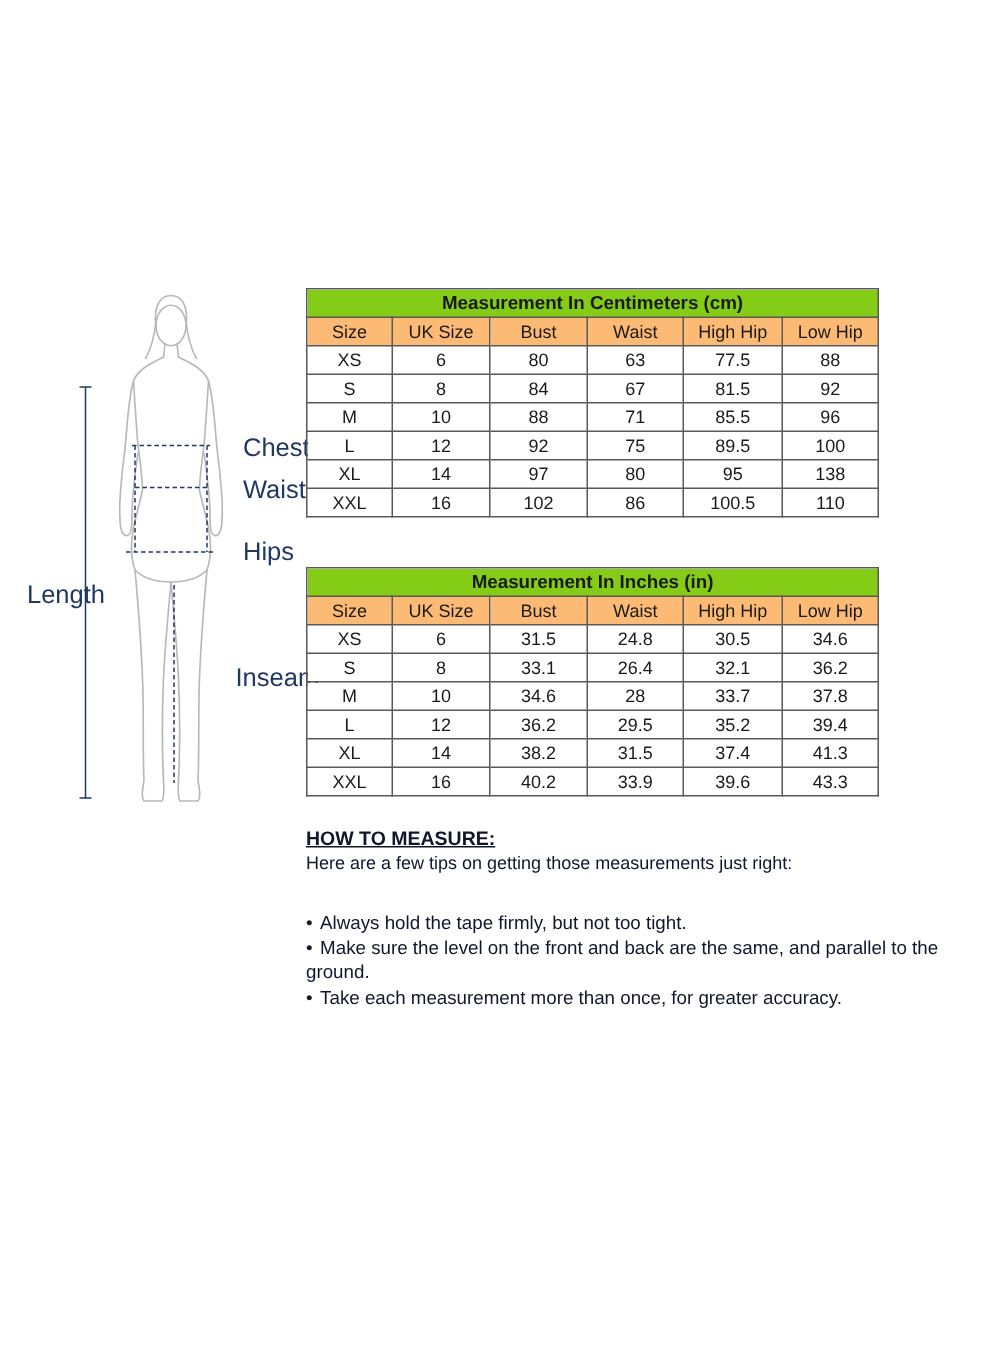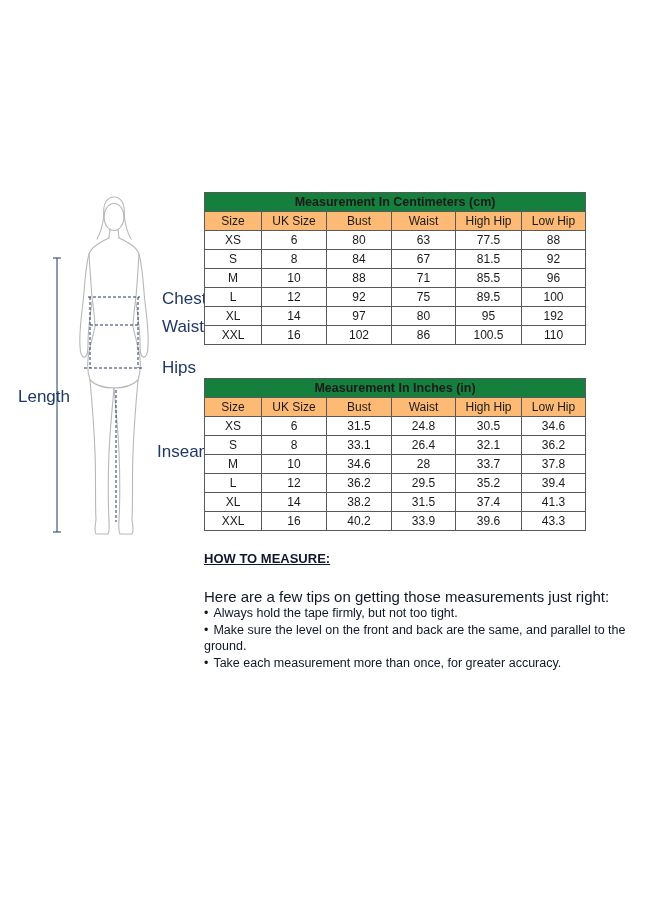--- a/index.html
+++ b/index.html
@@ -17,28 +17,28 @@
   .lbl-inseam { left:157px; top:445px;text-align:center; }
   
   .size-table { position:absolute; left:204px; width:381px; border-collapse:collapse; table-layout:fixed; }
   .size-table.cm { top:192px; }
   .size-table.inch { top:378px; }
   .size-table th, .size-table td {
     border:1px solid #595959; height:18px; padding:0 2px;
     text-align:center; vertical-align:middle; font-size:12px; color:#1a1a1a;
     overflow:hidden; white-space:nowrap;
   }
-  .size-table .title-row th { background:#15803d; font-weight:bold; font-size:12.5px; }
+  .size-table .title-row th { background:#84cc16; font-weight:bold; font-size:12.5px; }
   .size-table .head-row th  { background:#fdba74; font-weight:normal; }
   .size-table td { font-weight:normal; background:#ffffff; }
   
   .howto { position:absolute; left:204px; top:551px; width:452px; color:#0f172a; }
   .howto h3 { margin:0; font-size:13px; font-weight:bold; text-decoration:underline; }
-  .howto .intro { margin:22px 0 0 0; font-size:15px; }
-  .tips { }
+  .howto .intro { margin:2px 0 0 0; font-size:12px; }
+  .tips { margin-top:25px; }
   .tip { font-size:12.5px; line-height:16.5px; }
   .tip .bullet { margin-right:5px; }
 </style>
 </head>
 <body>
 
 <div class="page">
 
   <svg class="fig-svg" width="205" height="360" viewBox="0 0 205 360">
     <g stroke="#b8b8b8" stroke-width="1.1" fill="none" stroke-linecap="round">
@@ -131,21 +131,21 @@
       <td>75</td>
       <td>89.5</td>
       <td>100</td>
     </tr>
     <tr>
       <td>XL</td>
       <td>14</td>
       <td>97</td>
       <td>80</td>
       <td>95</td>
-      <td>192</td>
+      <td>138</td>
     </tr>
     <tr>
       <td>XXL</td>
       <td>16</td>
       <td>102</td>
       <td>86</td>
       <td>100.5</td>
       <td>110</td>
     </tr>
   </tbody>

